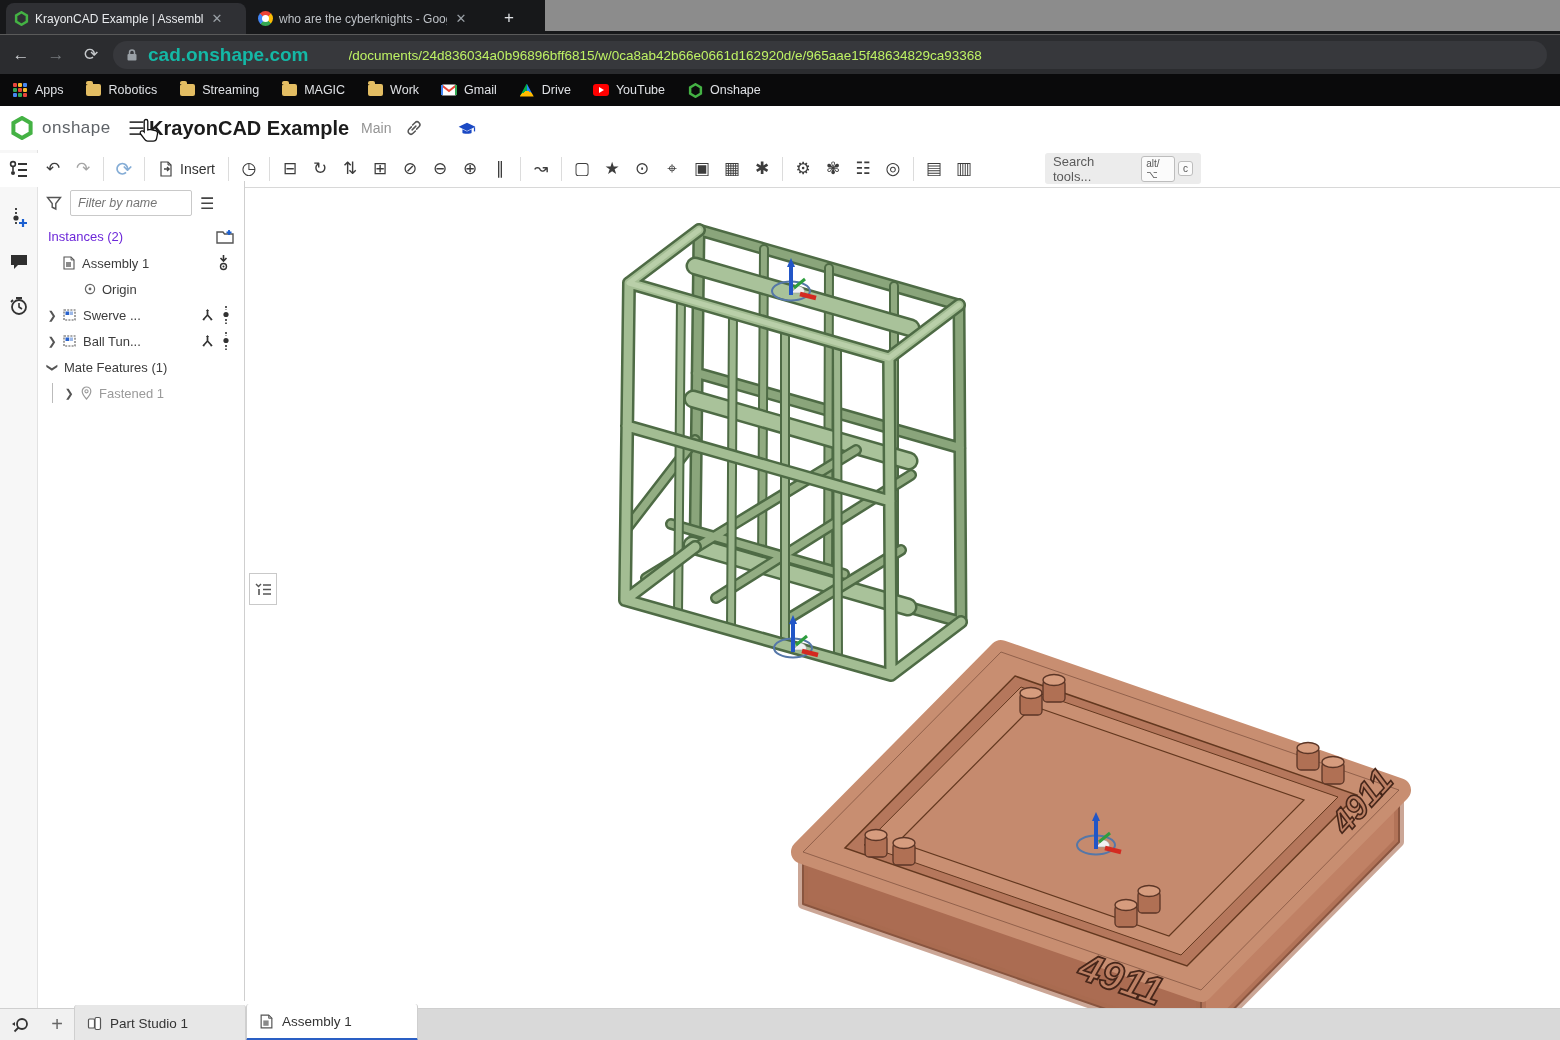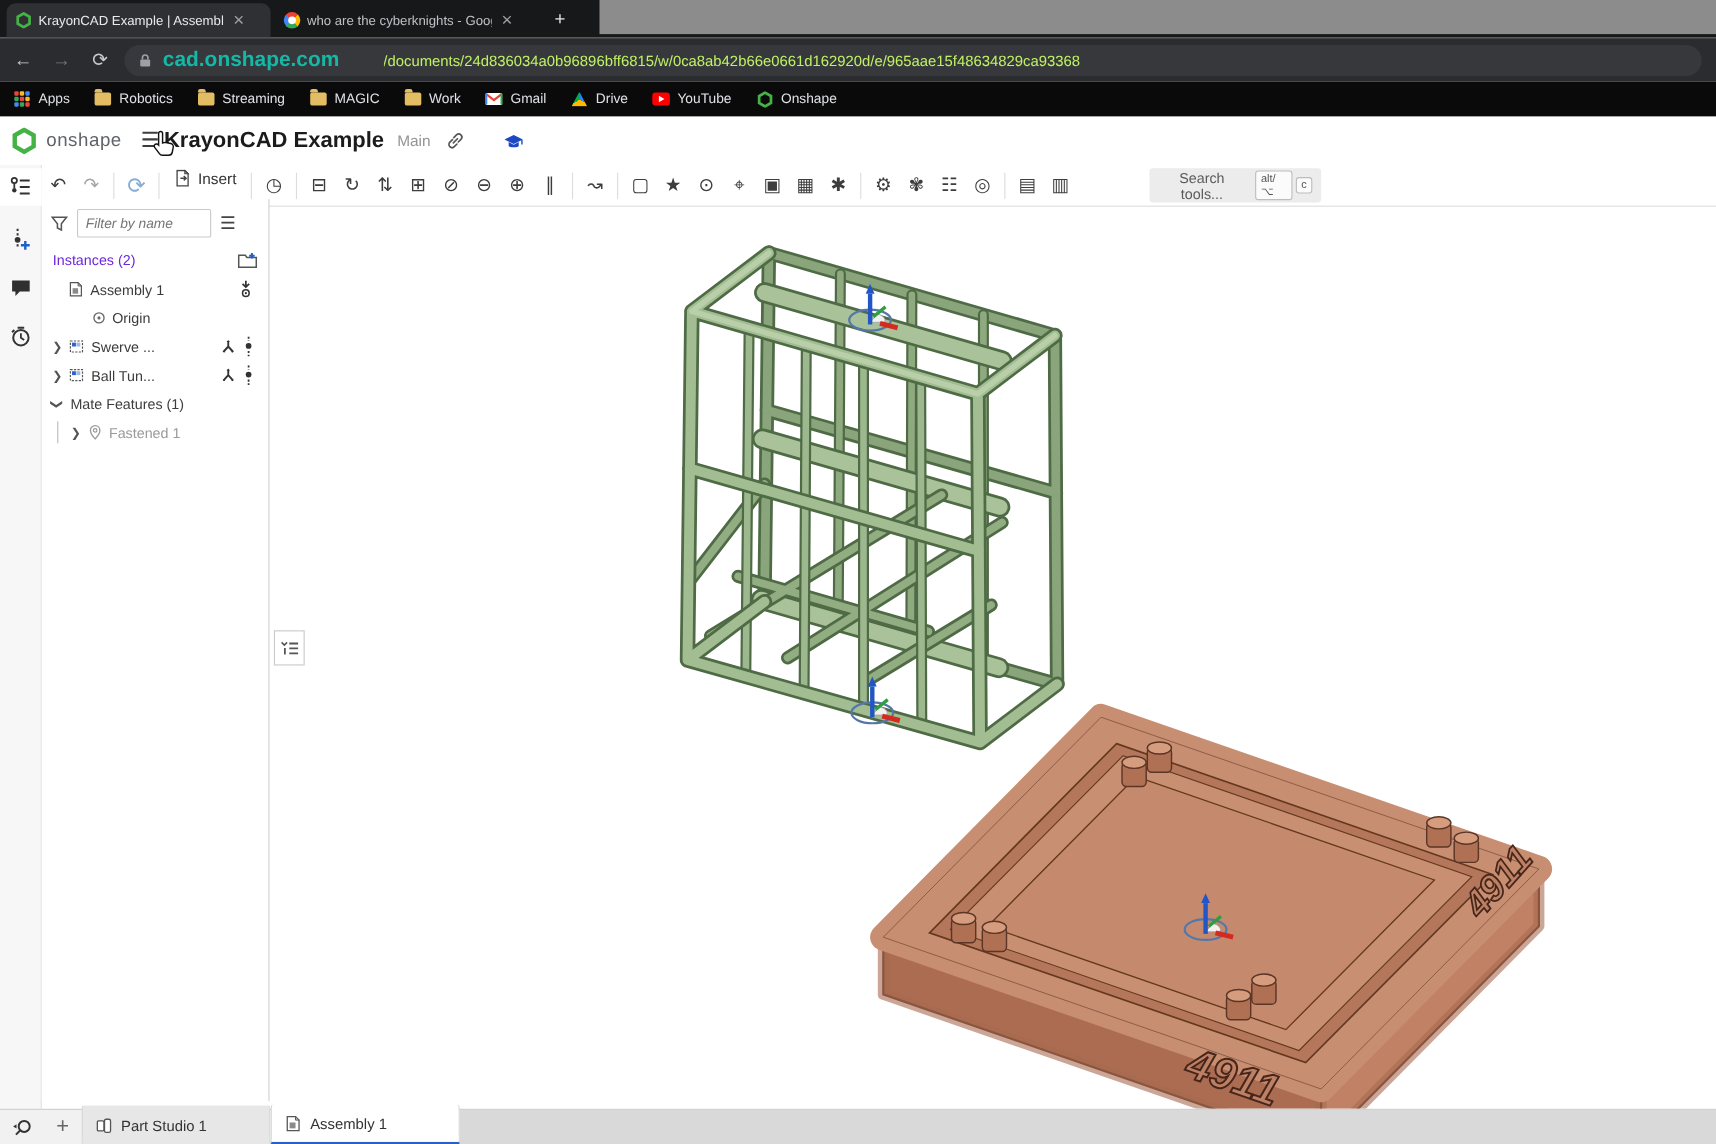--- a/index.html
+++ b/index.html
@@ -40,24 +40,24 @@
   .doctitle { font-size:20px; font-weight:bold; color:#1b1b1b; }
   .wsname { font-size:14px; color:#949494; margin-left:12px; }
   .hicon { margin-left:14px; display:inline-flex; }
 
   
   .ostoolbar { position:absolute; left:38px; top:150px; width:1522px; height:38px; background:#fff; border-bottom:1px solid #d8d8d8; display:flex; align-items:center; }
   .tbtn { min-width:30px; height:30px; display:flex; align-items:center; justify-content:center; font-size:17px; color:#3d3d3d; border-radius:3px; cursor:pointer; }
   .tbtn.dim { color:#a5a5a5; }
   .tbtn.blue { color:#85add6; font-size:20px; }
   .tsep { width:1px; height:24px; background:#dcdcdc; margin:0 5px; }
-  .insertbtn { display:flex; height:30px; padding:0 8px; font-size:14px; color:#333; cursor:pointer; }
+  .insertbtn { display:flex; align-items:center; height:30px; padding:0 8px; font-size:14px; color:#333; cursor:pointer; }
   .insertbtn svg { margin-right:6px; }
   .searchtools { position:absolute; left:1007px; top:3px; width:156px; height:31px; background:#ececec; border-radius:3px; display:flex; align-items:center; padding:0 8px; cursor:text; }
-  .searchtools .ph { color:#5a5a5a; font-size:13px; margin-right:6px;text-align:center; }
+  .searchtools .ph { color:#5a5a5a; font-size:13px; margin-right:6px; }
   .kbd { background:#fbfbfb; border:1px solid #bdbdbd; border-radius:3px; color:#555; font-size:10px; padding:1px 4px; margin-left:3px; }
 
   
   .iconstrip { position:absolute; left:0; top:150px; width:38px; height:858px; background:#f7f7f7; border-right:1px solid #e2e2e2; }
   .stripbtn { width:38px; height:34px; display:flex; align-items:center; justify-content:center; cursor:pointer; }
   .stripbtn.active { background:#fff; }
   .lpanel { position:absolute; left:38px; top:181px; width:207px; height:820px; background:#fff; border-right:1px solid #cfcfcf; font-size:13px; color:#3c3c3c; }
   .filterrow { display:flex; align-items:center; padding:9px 8px 6px 8px; }
   .filterrow input { width:122px; height:26px; border:1px solid #c9c9c9; border-radius:2px; font-style:italic; font-size:12.5px; color:#555; padding:0 7px; margin:0 8px; font-family:"Liberation Sans",sans-serif; }
   .instrow { display:flex; align-items:center; padding:7px 10px 6px 10px; font-size:13px; color:#6d28d9; }

